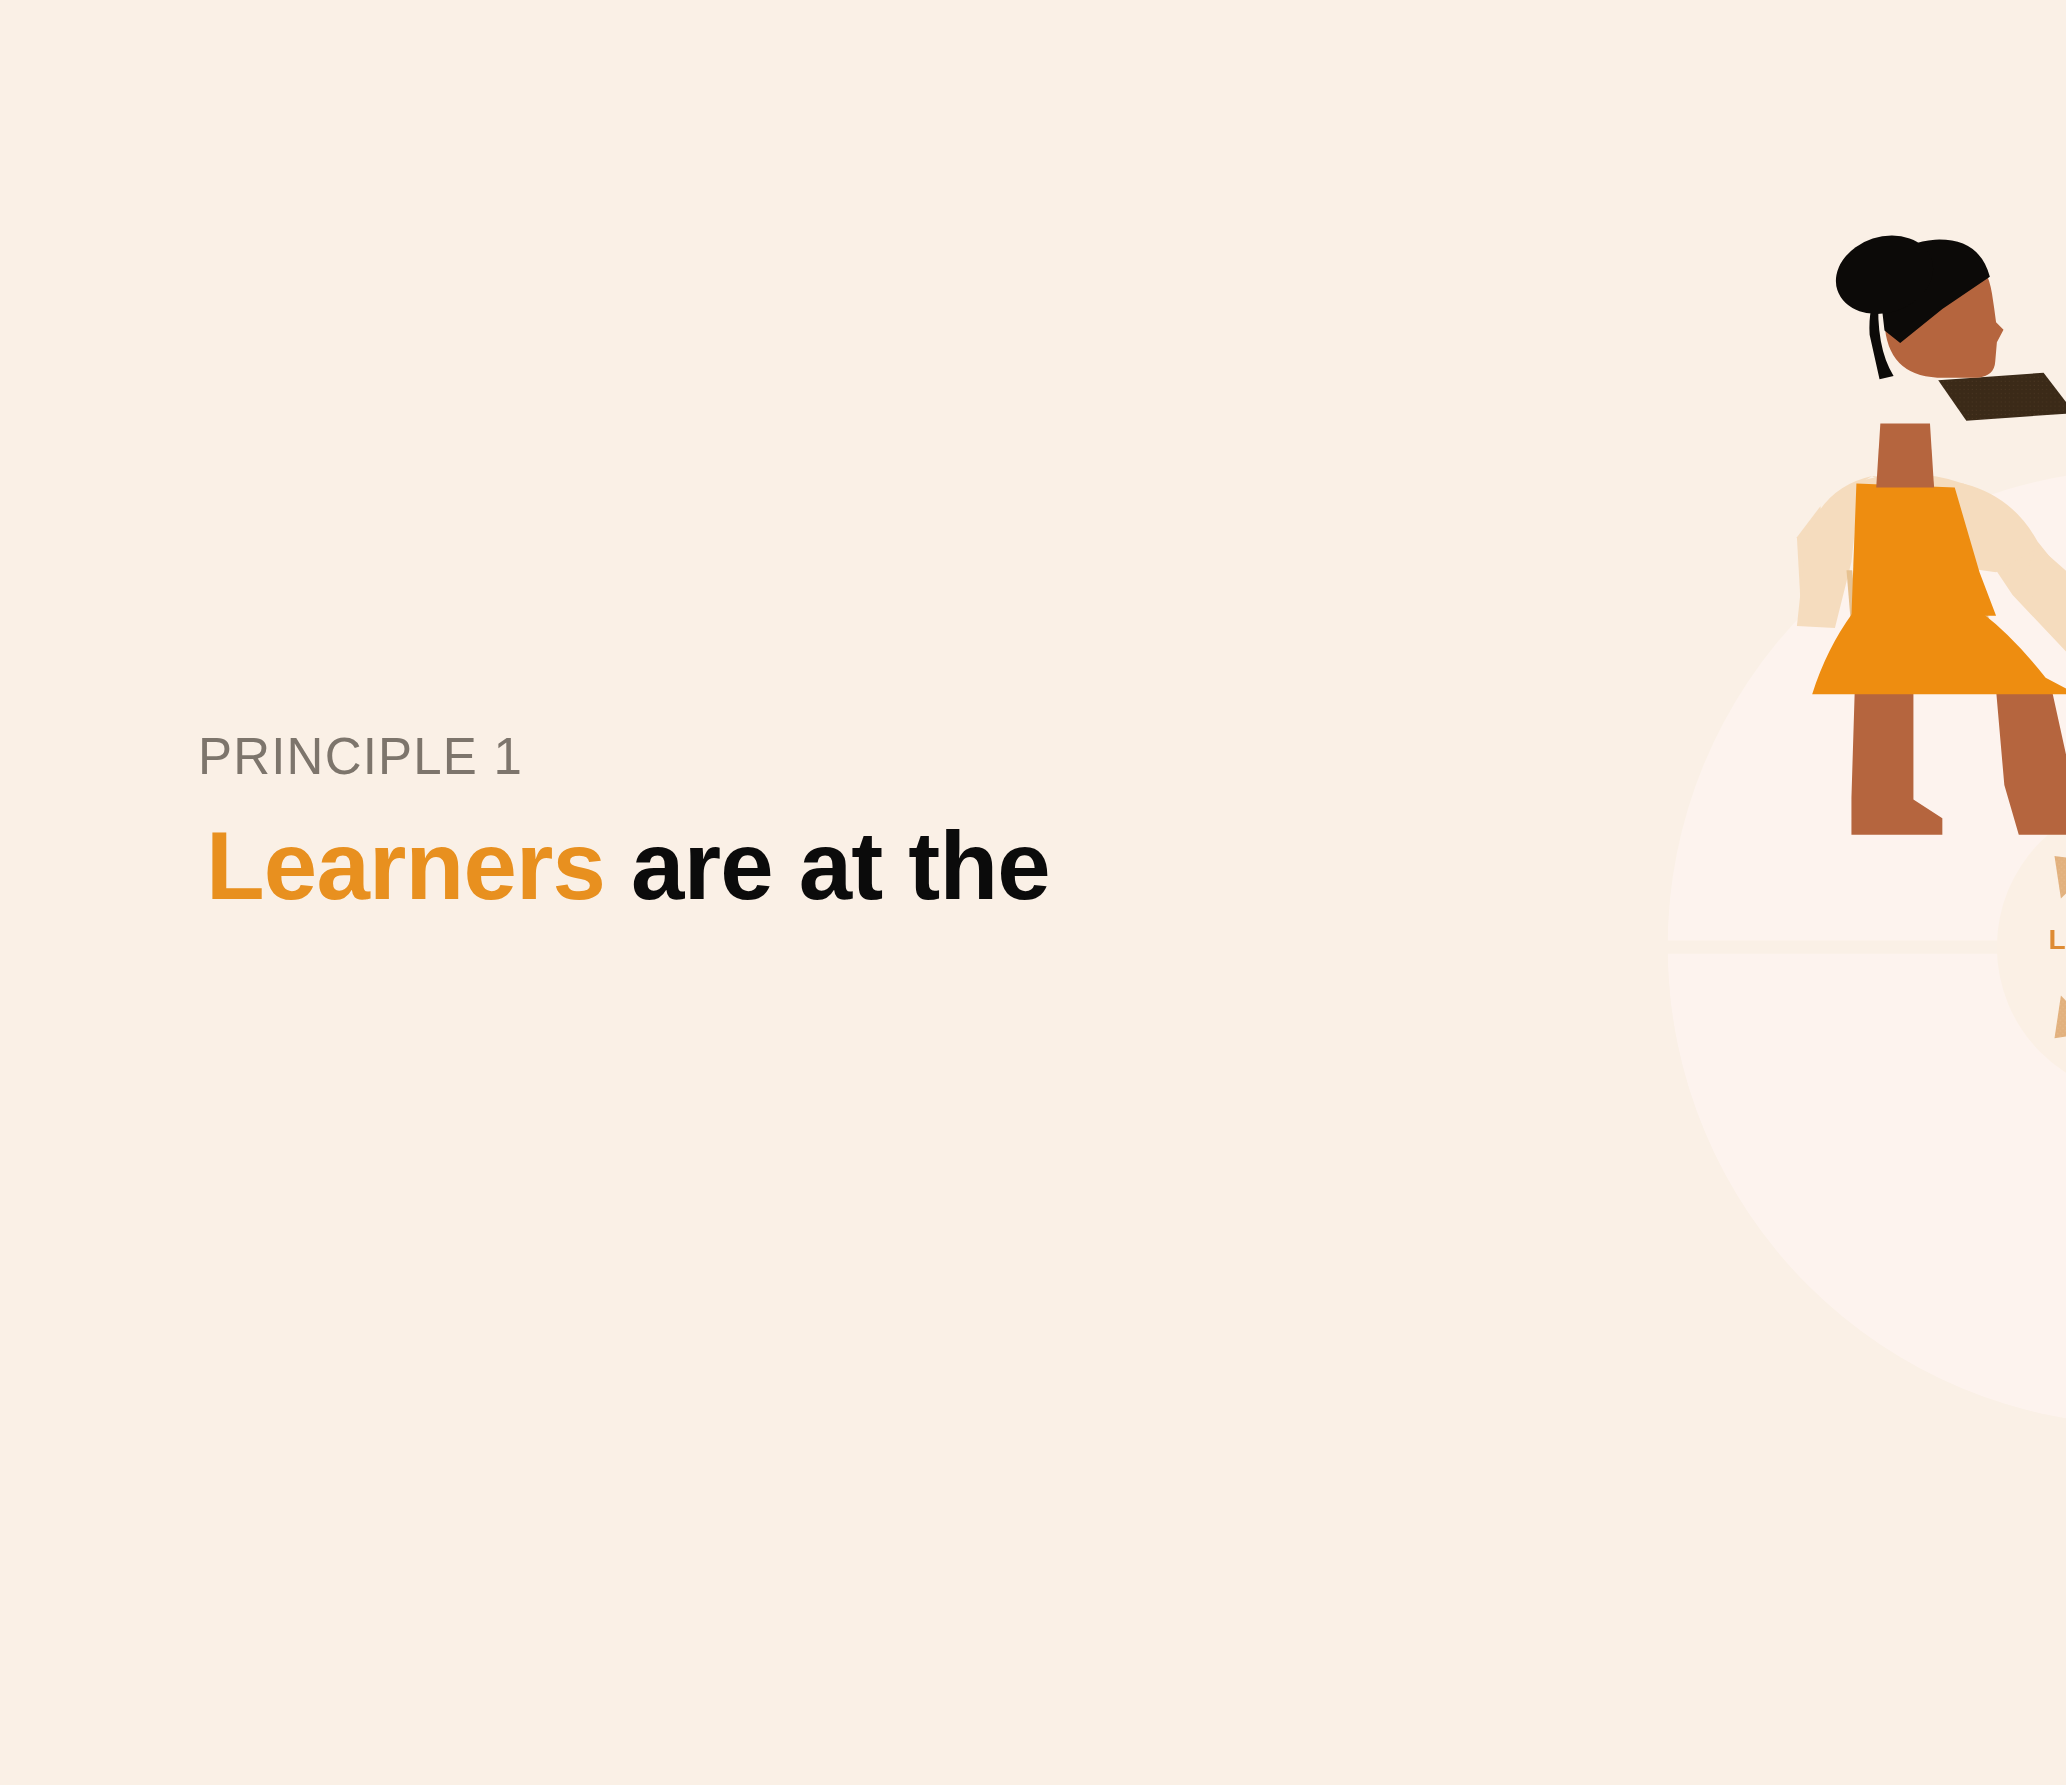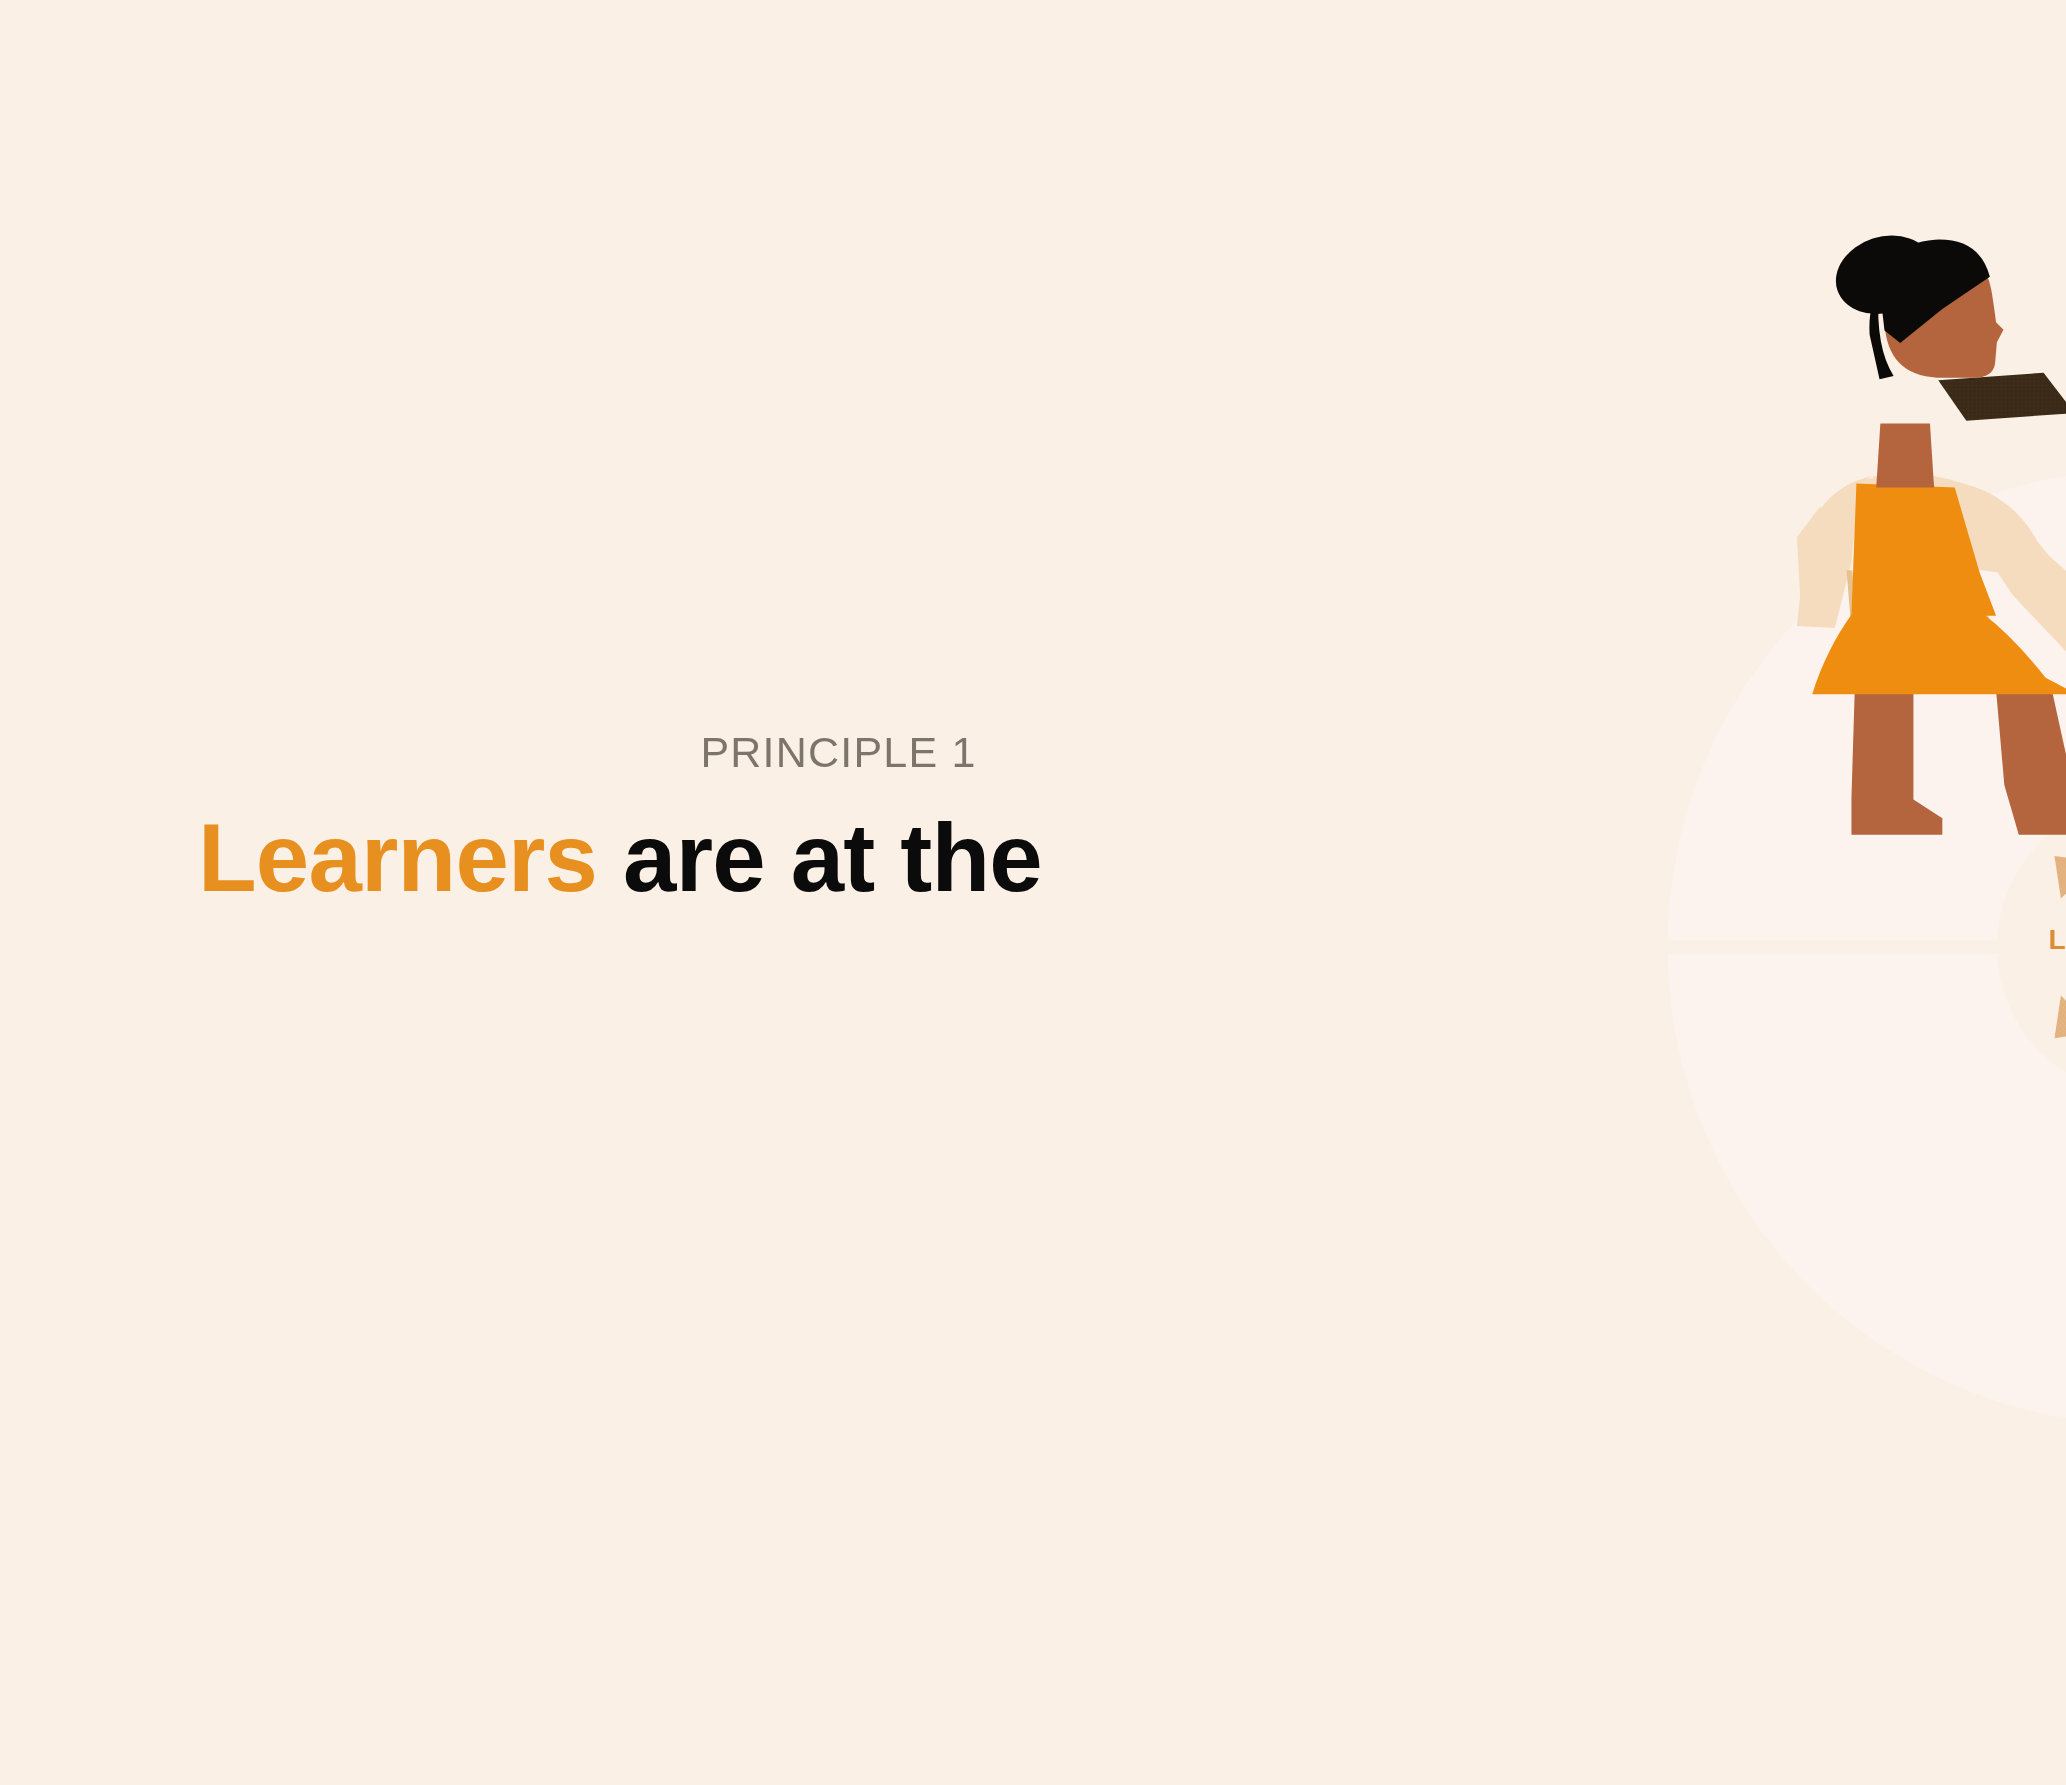--- a/index.html
+++ b/index.html
@@ -21,37 +21,36 @@
 
   
   .left-block {
     position: absolute;
     left: 198px;
     top: 731px;
     width: 1281px;
   }
   .eyebrow {
     font-family: "Liberation Sans", sans-serif;
-    font-size: 43px;
+    font-size: 51px;
     font-weight: 400;
     letter-spacing: 1.2px;
     color: #7D756C;
     line-height: 1;
     margin: 0 0 27px 0;
     white-space: nowrap;
-    text-align: center;
   }
   .headline {
     font-family: "Liberation Sans", sans-serif;
     font-weight: 700;
     font-size: 96px;
     line-height: 114px;
     letter-spacing: -0.8px;
     color: #0B0B0B;
-    margin: 0;
+    margin: 8px;
   }
   .headline .hl-accent { color: #E8901F; }
 
   
   .diagram {
     position: absolute;
     left: 0; top: 0;
     width: 3174px;
     height: 1785px;
     pointer-events: none;

